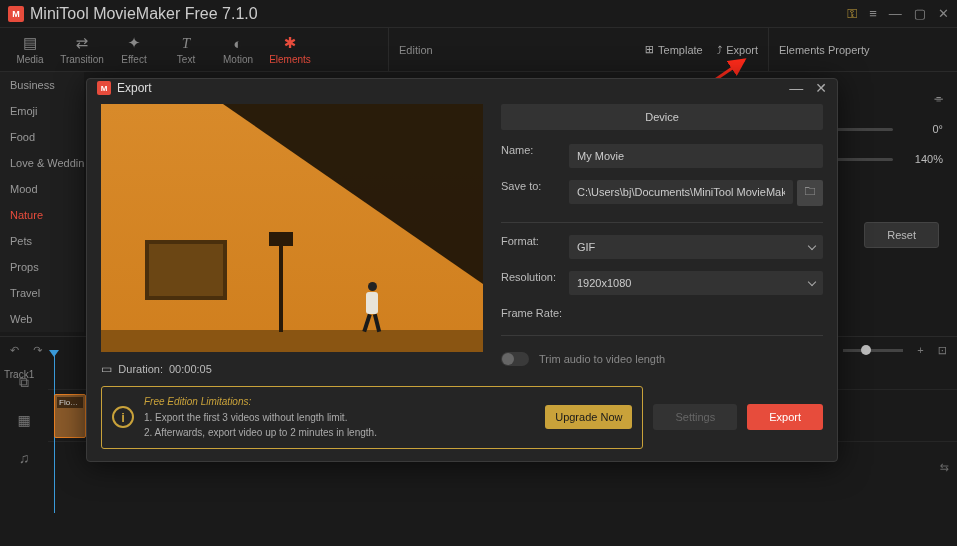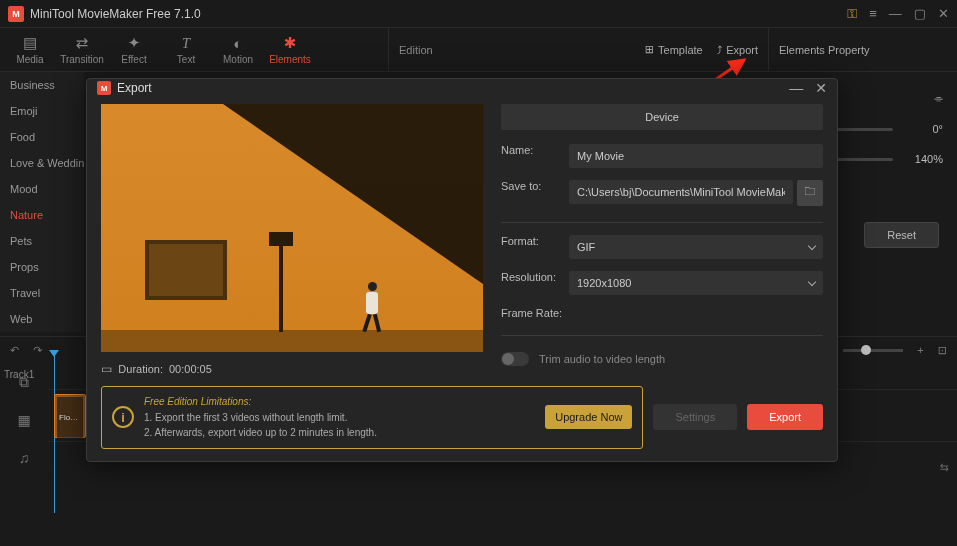--- a/index.html
+++ b/index.html
@@ -1,21 +1,21 @@
 <!DOCTYPE html>
 <html><head>
 <meta charset="utf-8">
 <style>
 * { margin: 0; padding: 0; box-sizing: border-box; font-family: -apple-system, "Segoe UI", Arial, sans-serif; }
 body { width: 957px; height: 546px; background: #1a1a1a; color: #aaa; font-size: 11px; overflow: hidden; position: relative; }
 
 
 .titlebar { height: 28px; background: #1a1a1a; display: flex; align-items: center; padding: 0 8px; border-bottom: 1px solid #2a2a2a; }
 .titlebar .logo { width: 16px; height: 16px; background: #e74c3c; border-radius: 2px; margin-right: 6px; display:flex;align-items:center;justify-content:center;color:#fff;font-size:9px;font-weight:bold;}
-.titlebar .title { color: #ccc; font-size: 12px; flex: 1; }
+.titlebar .title { color: #ccc; font-size: 16px; flex: 1; }
 .titlebar .win-controls { display: flex; gap: 12px; color: #888; align-items: center; }
 .titlebar .win-controls span { cursor: pointer; font-size: 13px; }
 
 
 .toolbar { height: 44px; display: flex; border-bottom: 1px solid #2a2a2a; }
 .toolbar-left { width: 388px; display: flex; padding: 2px 4px; }
 .tool-item { display: flex; flex-direction: column; align-items: center; justify-content: center; width: 52px; color: #888; font-size: 10px; cursor: pointer; gap:2px;}
 .tool-item.active { color: #e74c3c; }
 .tool-item .ico { font-size: 15px; }
 .toolbar-mid { flex: 1; border-left: 1px solid #2a2a2a; border-right: 1px solid #2a2a2a; display: flex; align-items: center; padding: 0 10px; }
@@ -39,21 +39,21 @@
 
 .timeline { position: absolute; left:0; bottom:0; height:210px; width:100%; background:#1a1a1a; border-top:1px solid #2a2a2a;}
 .tl-tools { height:26px; display:flex; align-items:center; padding:0 10px; gap:14px; color:#777;}
 .tl-tools .spacer{flex:1;}
 .tl-body { display:flex; height:150px;}
 .tl-left { width:48px; display:flex; flex-direction:column;}
 .tl-left .tl-ico{height:38px;display:flex;align-items:center;justify-content:center;color:#777;font-size:14px;}
 .tl-tracks { flex:1; position:relative;}
 .track-row { height:52px; border-top:1px solid #262626; display:flex; align-items:center;}
 .clip { margin-left:6px; width:32px; height:44px; background:#8a5a2a; border:1px solid #e67e22; border-radius:2px; position:relative;}
-.clip .cliplabel{position:absolute;top:2px;left:2px;right:2px;background:rgba(0,0,0,.5);color:#ddd;font-size:8px;padding:16px 2px;overflow:hidden;white-space:nowrap;}
+.clip .cliplabel{position:absolute;top:2px;left:2px;right:2px;background:rgba(0,0,0,.5);color:#ddd;font-size:8px;padding:1px 2px;overflow:hidden;white-space:nowrap;}
 .playhead{position:absolute;left:6px;top:-12px;bottom:0;width:1px;background:#3a9ad9;}
 .playhead::before{content:"";position:absolute;top:-1px;left:-5px;border:5px solid transparent;border-top:7px solid #3a9ad9;}
 
 
 .red-arrow{position:absolute; left:708px; top:56px; pointer-events:none;}
 
 
 .modal { position: absolute; left: 86px; top: 78px; width: 752px; height: 384px; background: #252525; border: 1px solid #3a3a3a; border-radius: 4px; box-shadow: 0 4px 30px rgba(0,0,0,.6); z-index: 50; display:flex; flex-direction:column;}
 .modal-header { height: 32px; display: flex; align-items: center; padding: 0 10px; }
 .modal-header .mlogo { width:14px;height:14px;background:#e74c3c;border-radius:2px;margin-right:6px;display:flex;align-items:center;justify-content:center;color:#fff;font-size:8px;font-weight:bold;}

